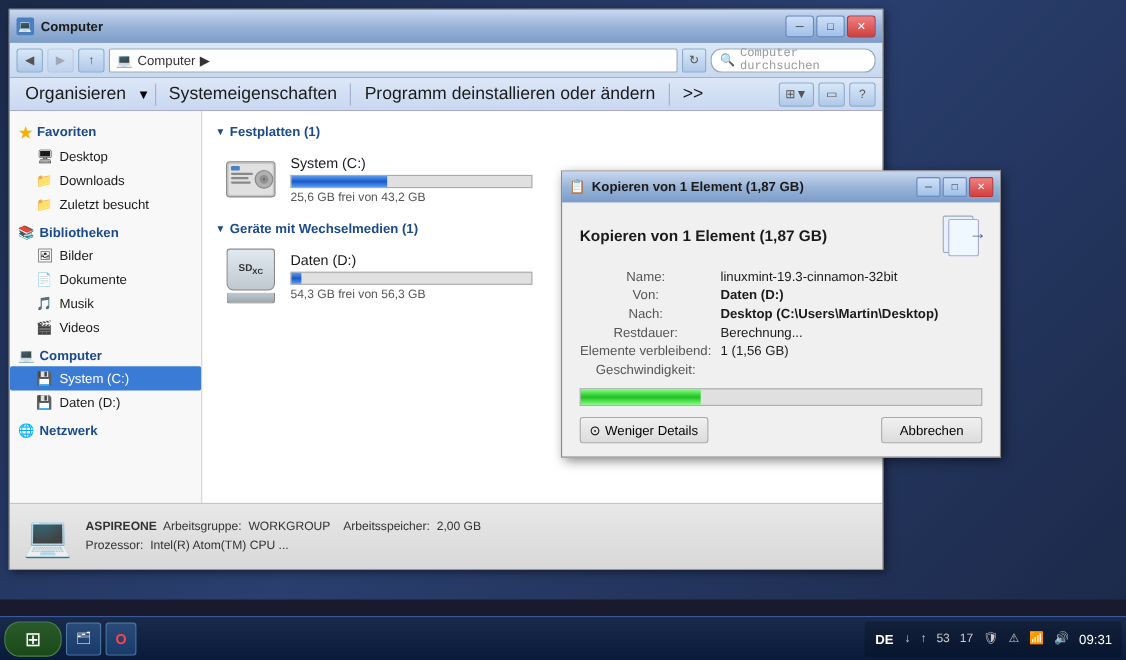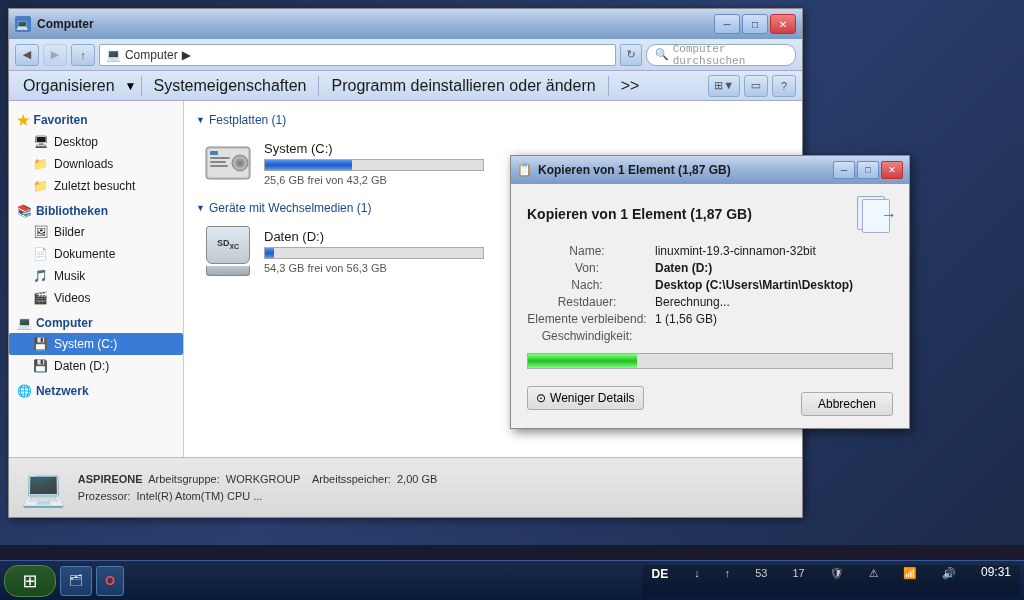--- a/index.html
+++ b/index.html
@@ -212,21 +212,21 @@
       flex: 1;
       background: white;
       overflow-y: auto;
       padding: 8px 12px;
     }
 
     .section-header {
       display: flex; align-items: center;
       font-size: 12px;
       color: #1a4a8a;
-      font-weight: normal;
+      font-weight: bold;
       margin-bottom: 6px;
       margin-top: 4px;
     }
     .section-header::before {
       content: '▼';
       margin-right: 4px;
       font-size: 9px;
     }
 
     .drive-item {
@@ -390,21 +390,20 @@
       cursor: pointer;
     }
 
     .cancel-btn {
       padding: 4px 16px;
       background: linear-gradient(to bottom, #f0f0f0 0%, #dcdcdc 100%);
       border: 1px solid #aaa;
       border-radius: 3px;
       font-size: 12px;
       cursor: pointer;
-      margin-top: 13px;
     }
 
     
     .taskbar {
       position: absolute;
       bottom: 0; left: 0;
       width: 1024px;
       height: 40px;
       background: linear-gradient(to bottom, #1a2a4a 0%, #0a1a3a 100%);
       display: flex;
@@ -434,21 +433,22 @@
       display: flex; align-items: center; gap: 4px;
       color: white;
       font-size: 11px;
       cursor: pointer;
     }
 
     .taskbar-spacer { flex: 1; }
 
     .taskbar-tray {
       display: flex;
-      gap: 19px;
+      align-items: center;
+      gap: 3px;
       padding: 0 6px;
       height: 32px;
       background: rgba(0,0,0,0.2);
       border-radius: 3px;
     }
 
     .tray-item {
       color: #ccc;
       font-size: 11px;
       cursor: pointer;

